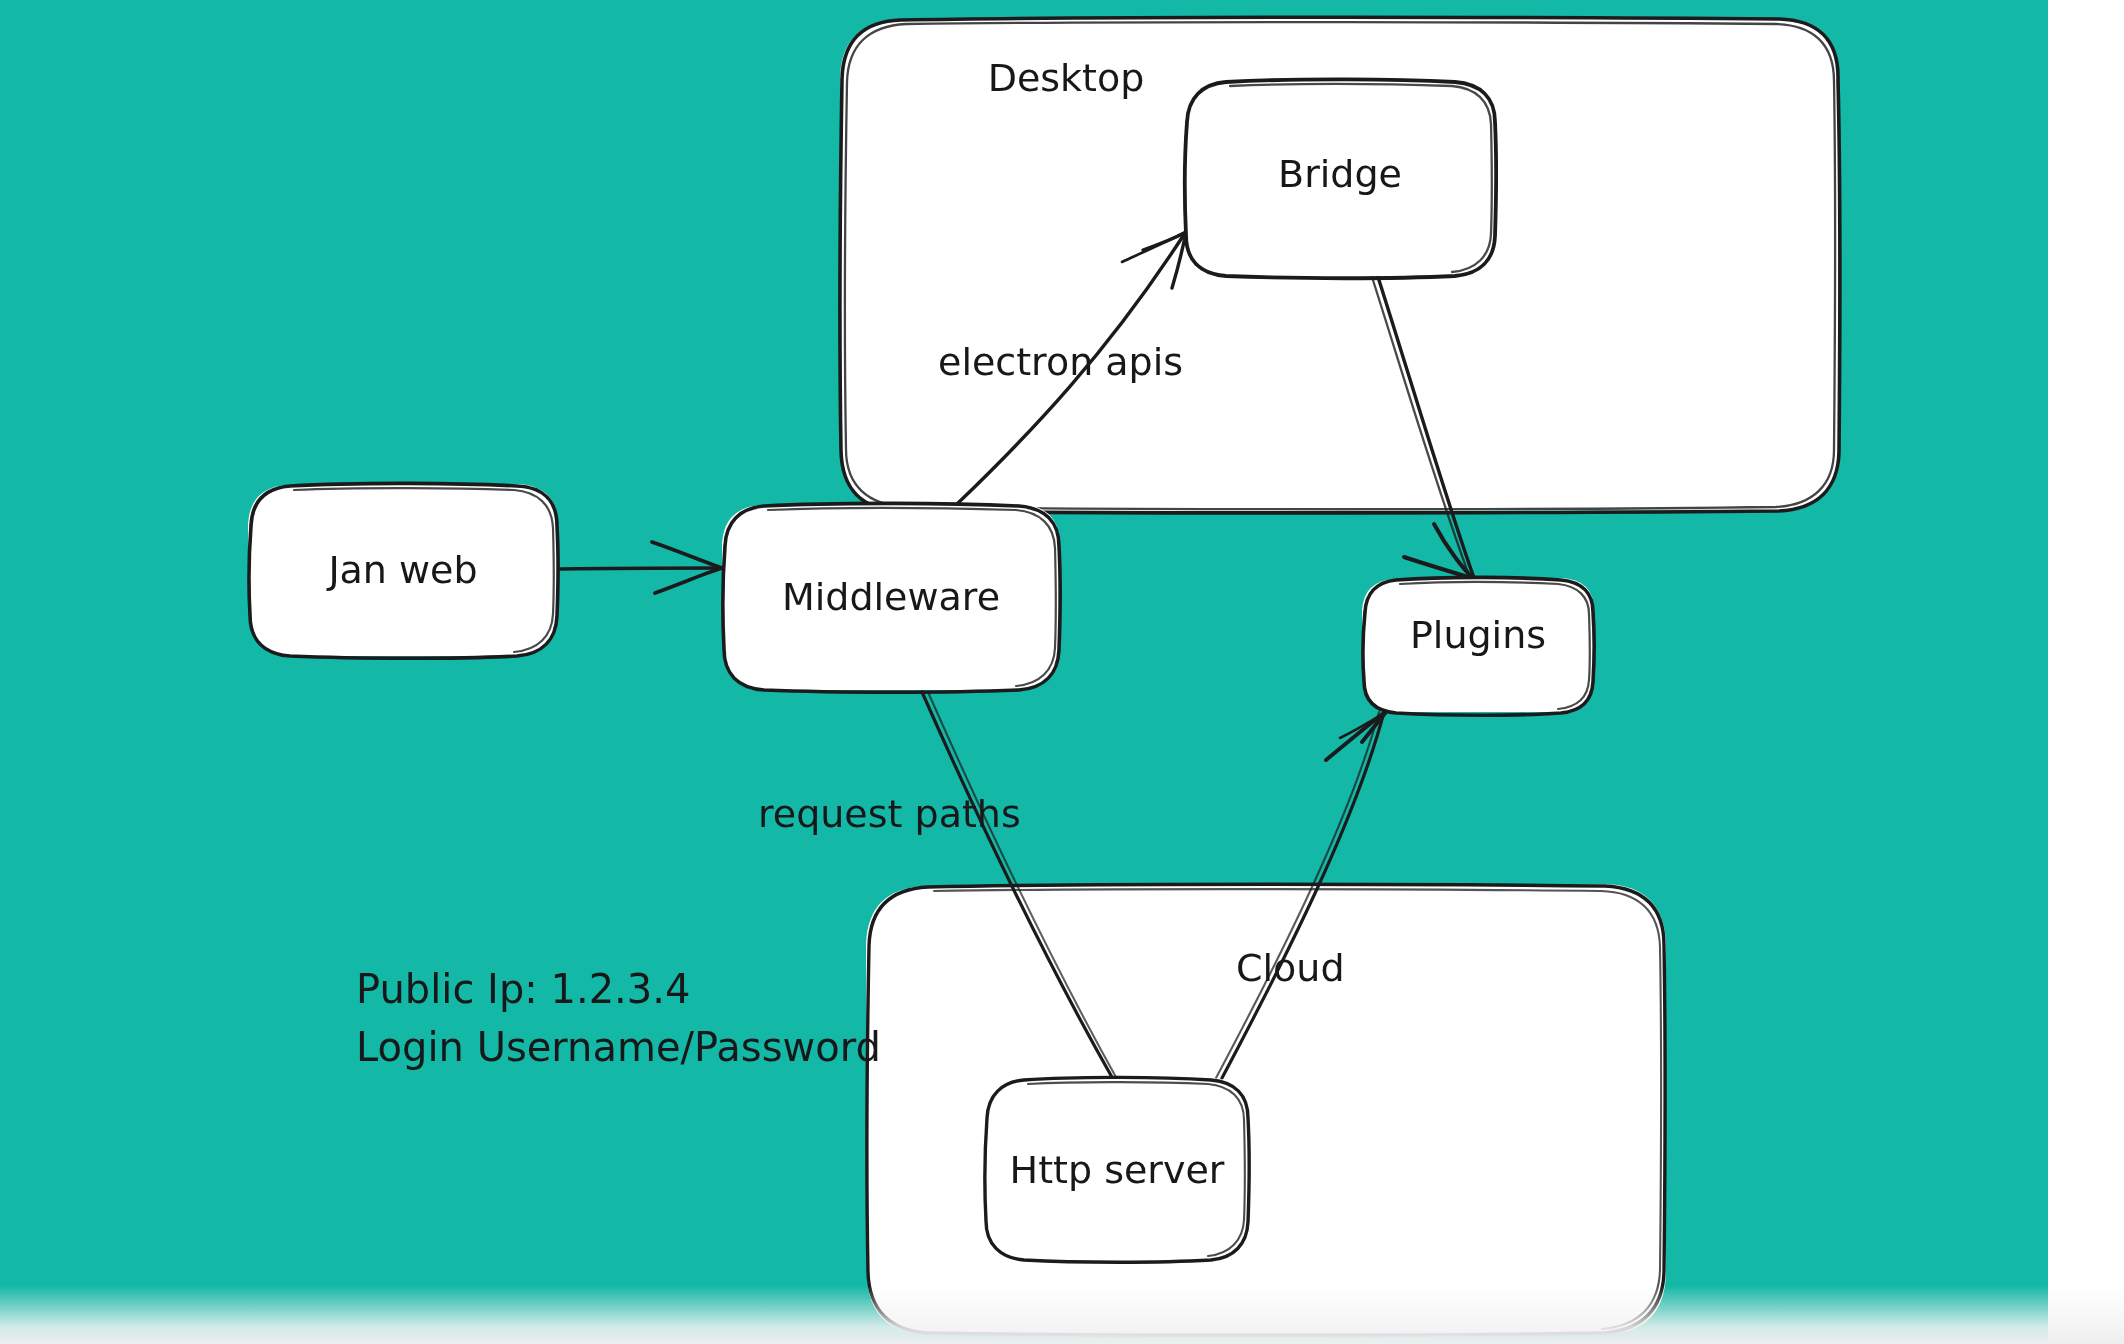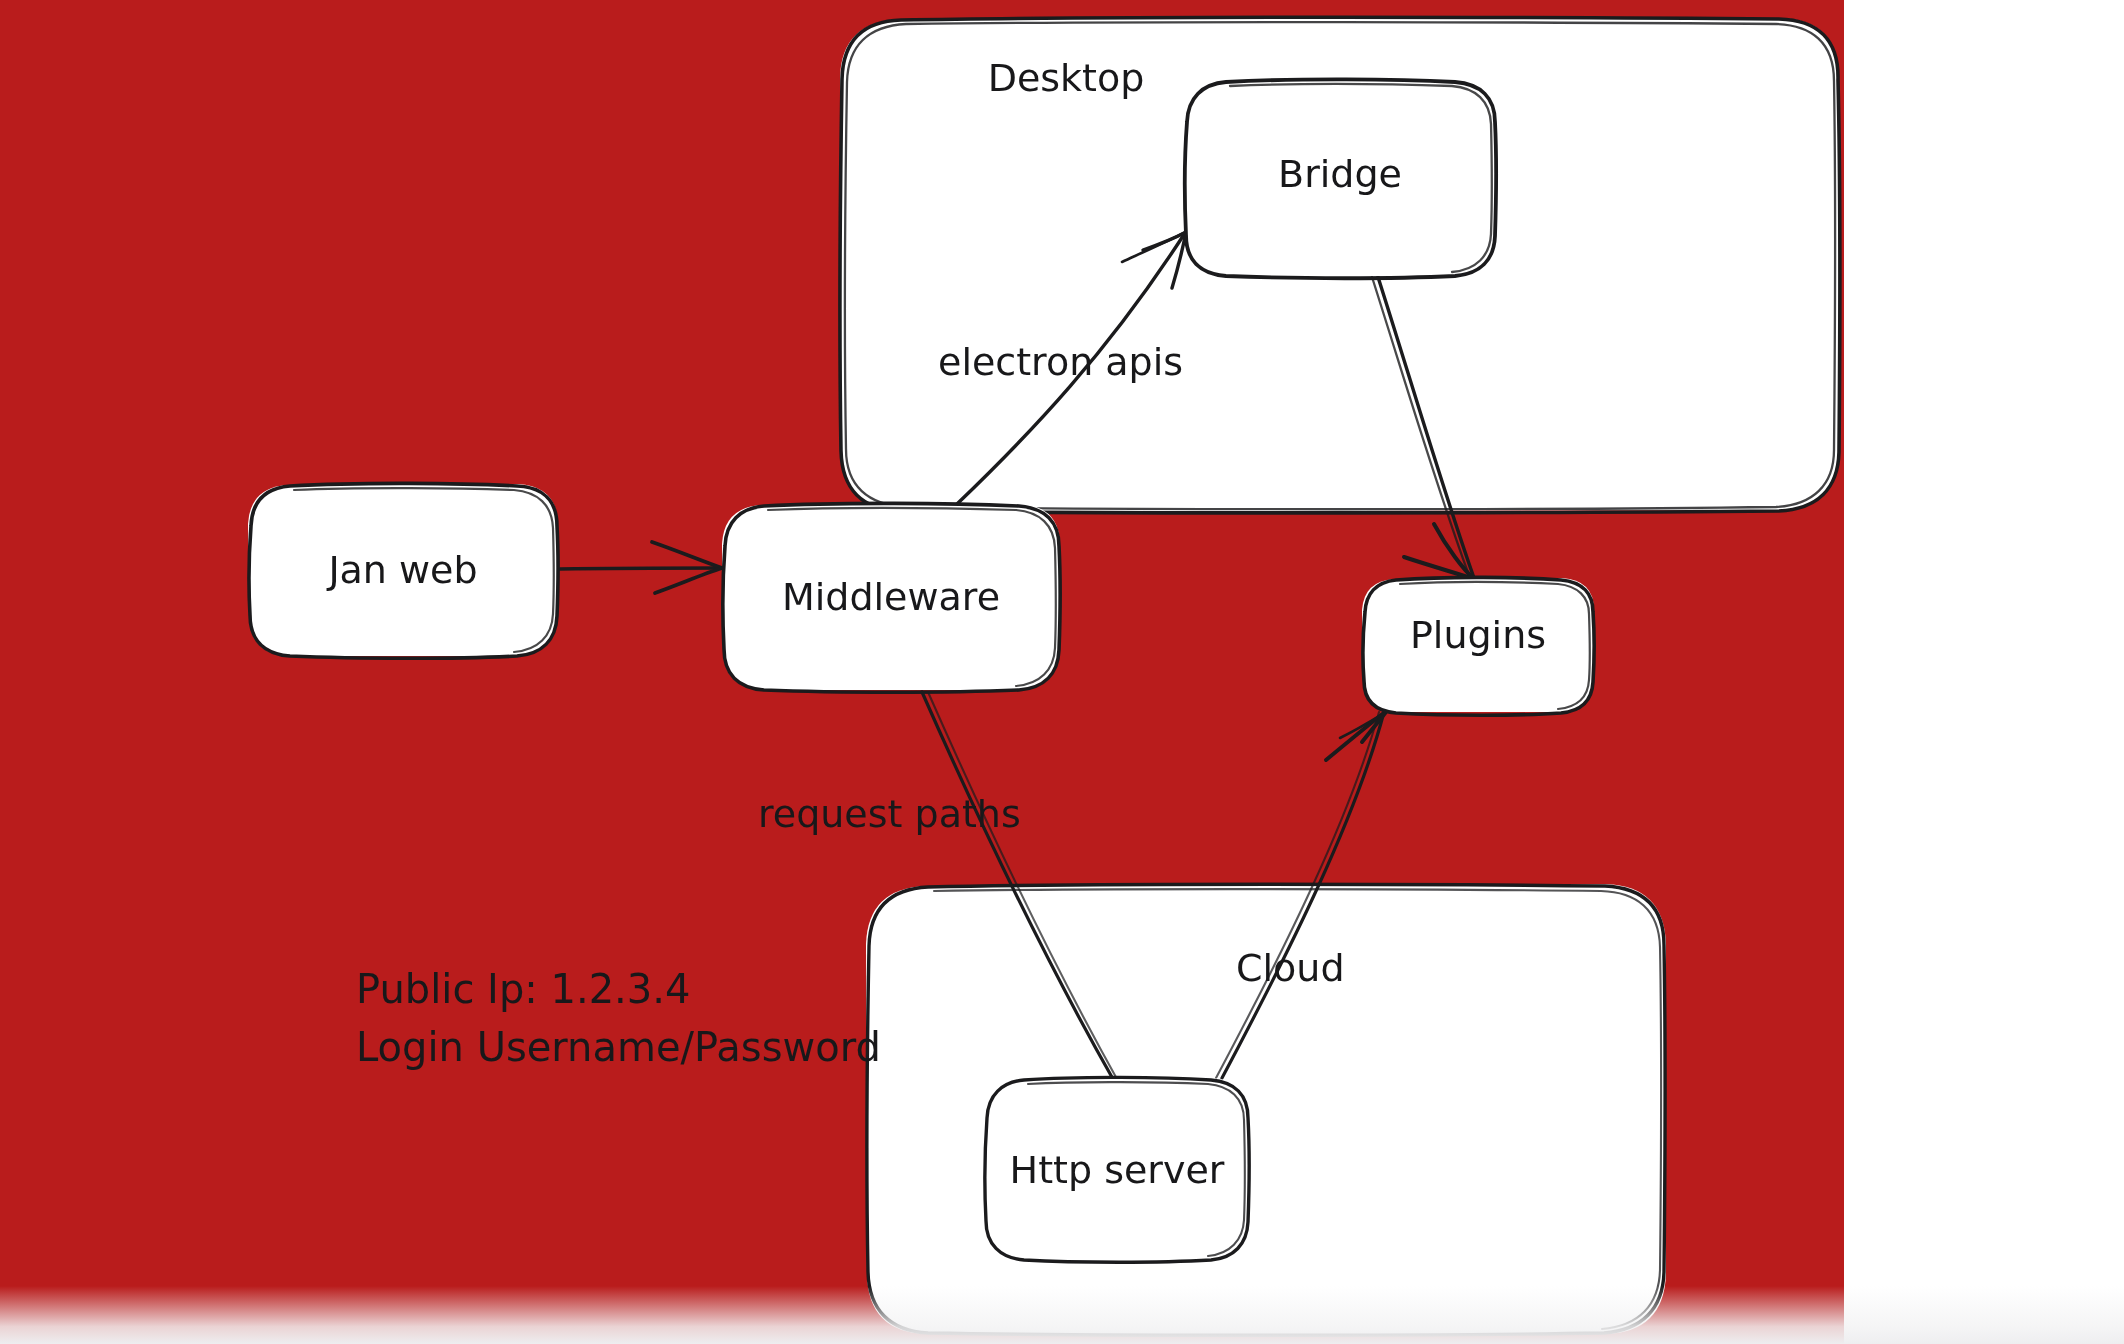--- a/index.html
+++ b/index.html
@@ -8,23 +8,23 @@
     background: #ffffff;
   }
   body {
     width: 2124px;
     height: 1344px;
     overflow: hidden;
     font-family: "DejaVu Sans", sans-serif;
   }
   #canvas-root {
     position: relative;
-    width: 1844px;
+    width: 2048px;
     height: 1344px;
-    background: #b91c1c;
+    background: #14b8a6;
   }
   #diagram-svg {
     position: absolute;
     left: 0;
     top: 0;
     width: 2124px;
     height: 1344px;
     display: block;
   }
   .sketch-stroke {

